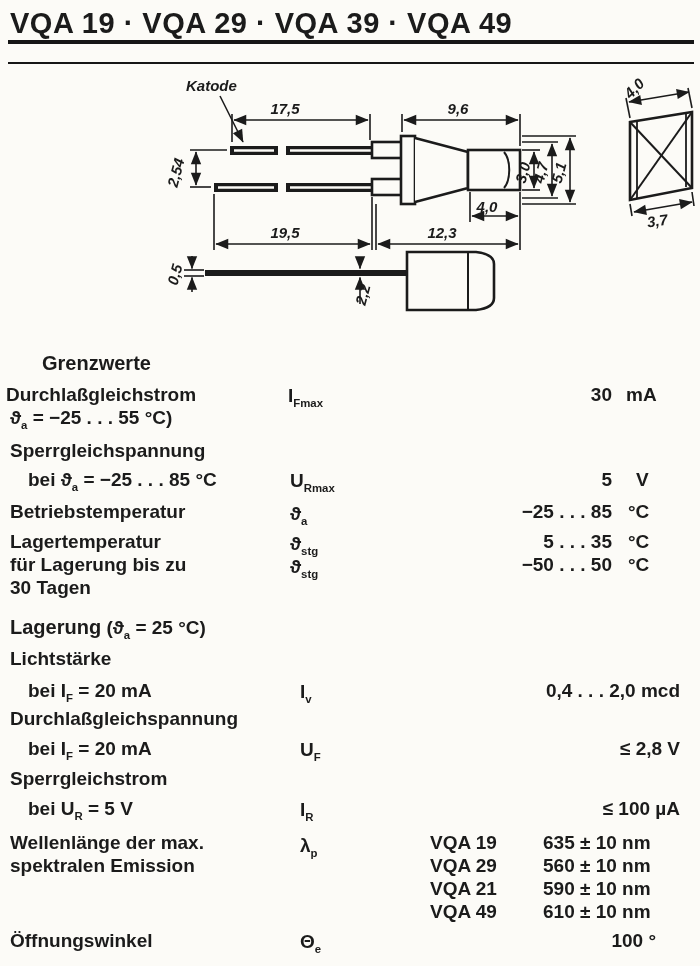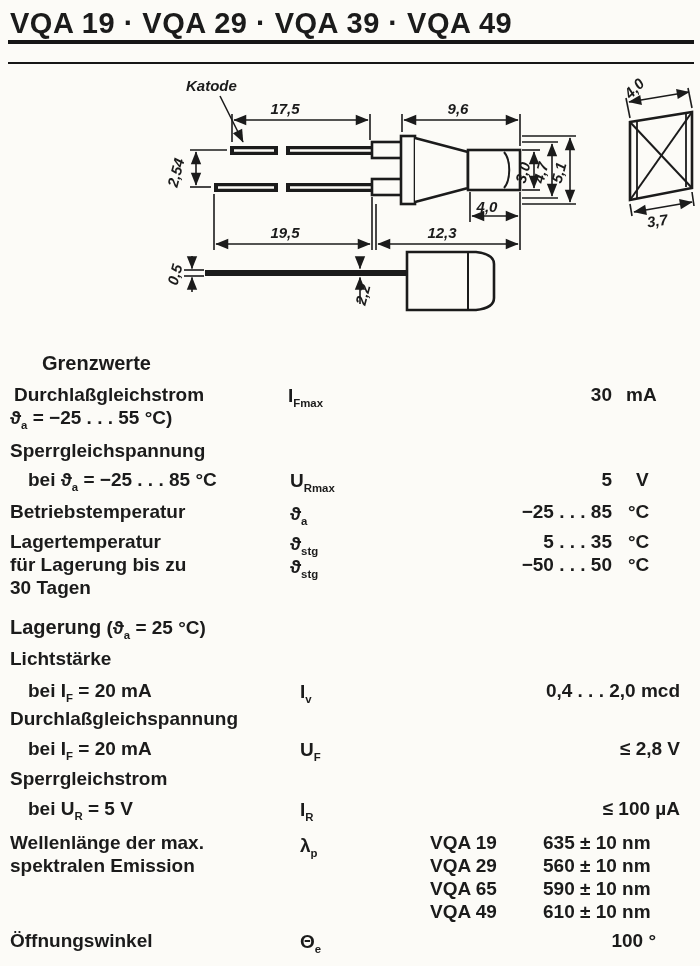--- a/index.html
+++ b/index.html
@@ -143,21 +143,21 @@
     <text x="285" y="174" text-anchor="middle">19,5</text>
     <text x="442" y="174" text-anchor="middle">12,3</text>
     <text x="658" y="162" text-anchor="middle" transform="rotate(-8 658 162)">3,7</text>
     <text x="180" y="212" text-anchor="middle" transform="rotate(-75 180 212)">0,5</text>
     <text x="368" y="232" text-anchor="middle" transform="rotate(-75 368 232)">2,2</text>
   </g>
 </svg>
 
 <div class="abs heading" style="left:10px; top:352px;margin-left:32px;">Grenzwerte</div>
 
-<div class="abs t" style="left:14px; top:384px;">Durchlaßgleichstrom</div>
+<div class="abs t" style="left:6px; top:384px;">Durchlaßgleichstrom</div>
 <div class="abs t" style="left:288px; top:385px;"><span>I</span><sub>Fmax</sub></div>
 <div class="abs t num" style="left:470px; top:384px; width:142px;">30</div>
 <div class="abs t" style="left:626px; top:384px;">mA</div>
 <div class="abs t" style="left:10px; top:407px;text-align:right;"><span></span><span>ϑ</span><sub>a</sub><span> = −25 . . . 55 °C)</span></div>
 
 <div class="abs t" style="left:10px; top:440px;">Sperrgleichspannung</div>
 <div class="abs t" style="left:28px; top:469px;"><span>bei </span><span>ϑ</span><sub>a</sub><span> = −25 . . . 85 °C</span></div>
 <div class="abs t" style="left:290px; top:470px;"><span>U</span><sub>Rmax</sub></div>
 <div class="abs t num" style="left:470px; top:469px; width:142px;">5</div>
 <div class="abs t" style="left:636px; top:469px;">V</div>
@@ -196,20 +196,20 @@
 <div class="abs t num" style="left:440px; top:798px; width:240px;">≤ 100 µA</div>
 
 <div class="abs t" style="left:10px; top:832px;">Wellenlänge der max.</div>
 <div class="abs t" style="left:10px; top:855px;">spektralen Emission</div>
 <div class="abs t" style="left:300px; top:835px;"><span>λ</span><sub>p</sub></div>
 
 <div class="abs t" style="left:430px; top:832px;">VQA 19</div>
 <div class="abs t" style="left:543px; top:832px;">635 ± 10 nm</div>
 <div class="abs t" style="left:430px; top:855px;">VQA 29</div>
 <div class="abs t" style="left:543px; top:855px;">560 ± 10 nm</div>
-<div class="abs t" style="left:430px; top:878px;">VQA 65</div>
+<div class="abs t" style="left:430px; top:878px;">VQA 21</div>
 <div class="abs t" style="left:543px; top:878px;">590 ± 10 nm</div>
 <div class="abs t" style="left:430px; top:901px;">VQA 49</div>
 <div class="abs t" style="left:543px; top:901px;">610 ± 10 nm</div>
 
 <div class="abs t" style="left:10px; top:930px;">Öffnungswinkel</div>
 <div class="abs t" style="left:300px; top:931px;"><span>Θ</span><sub>e</sub></div>
 <div class="abs t num" style="left:416px; top:930px; width:240px;">100 °</div>
 
 </body></html>

